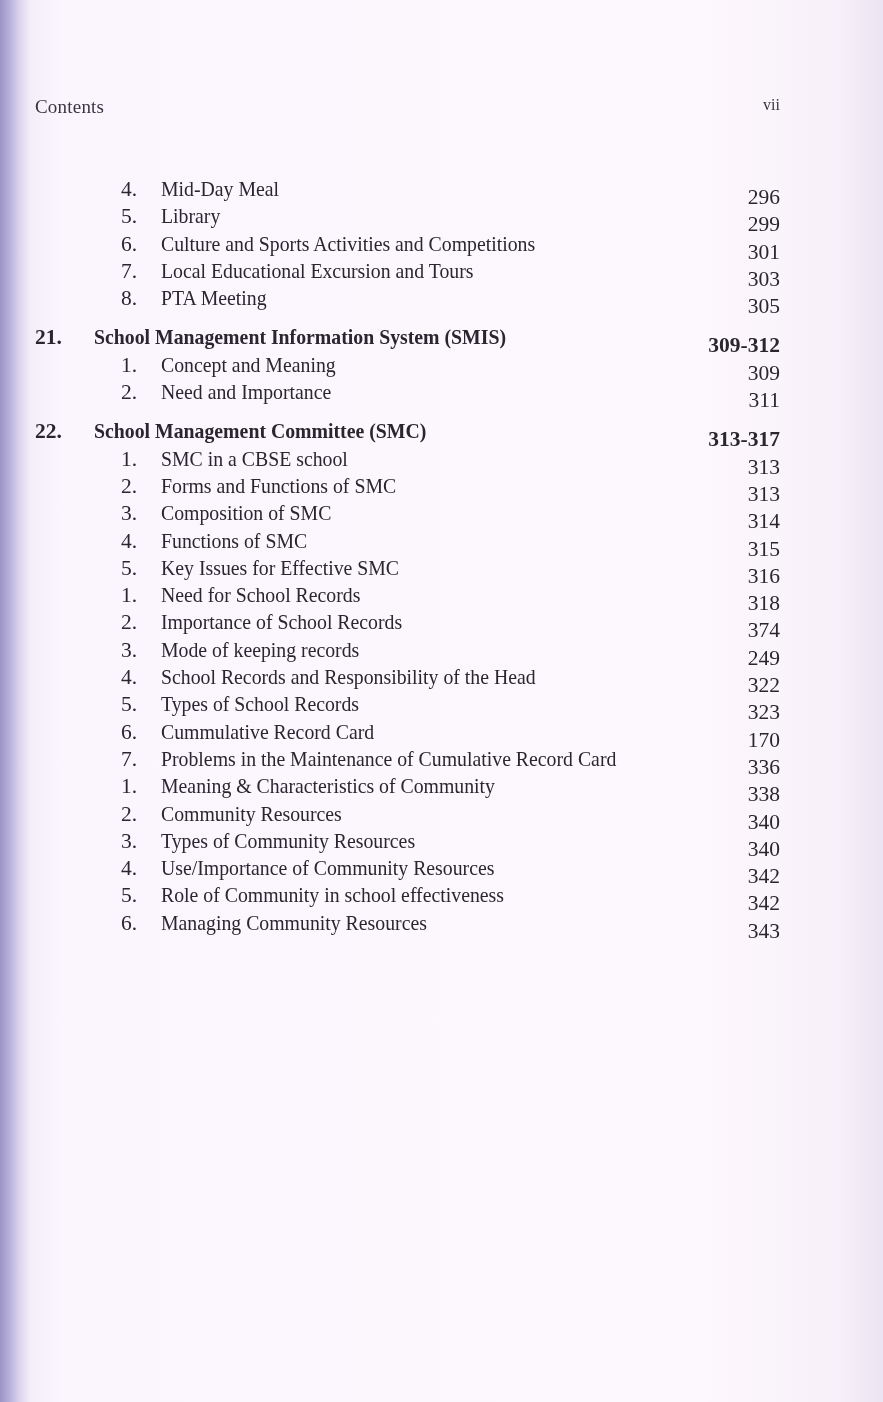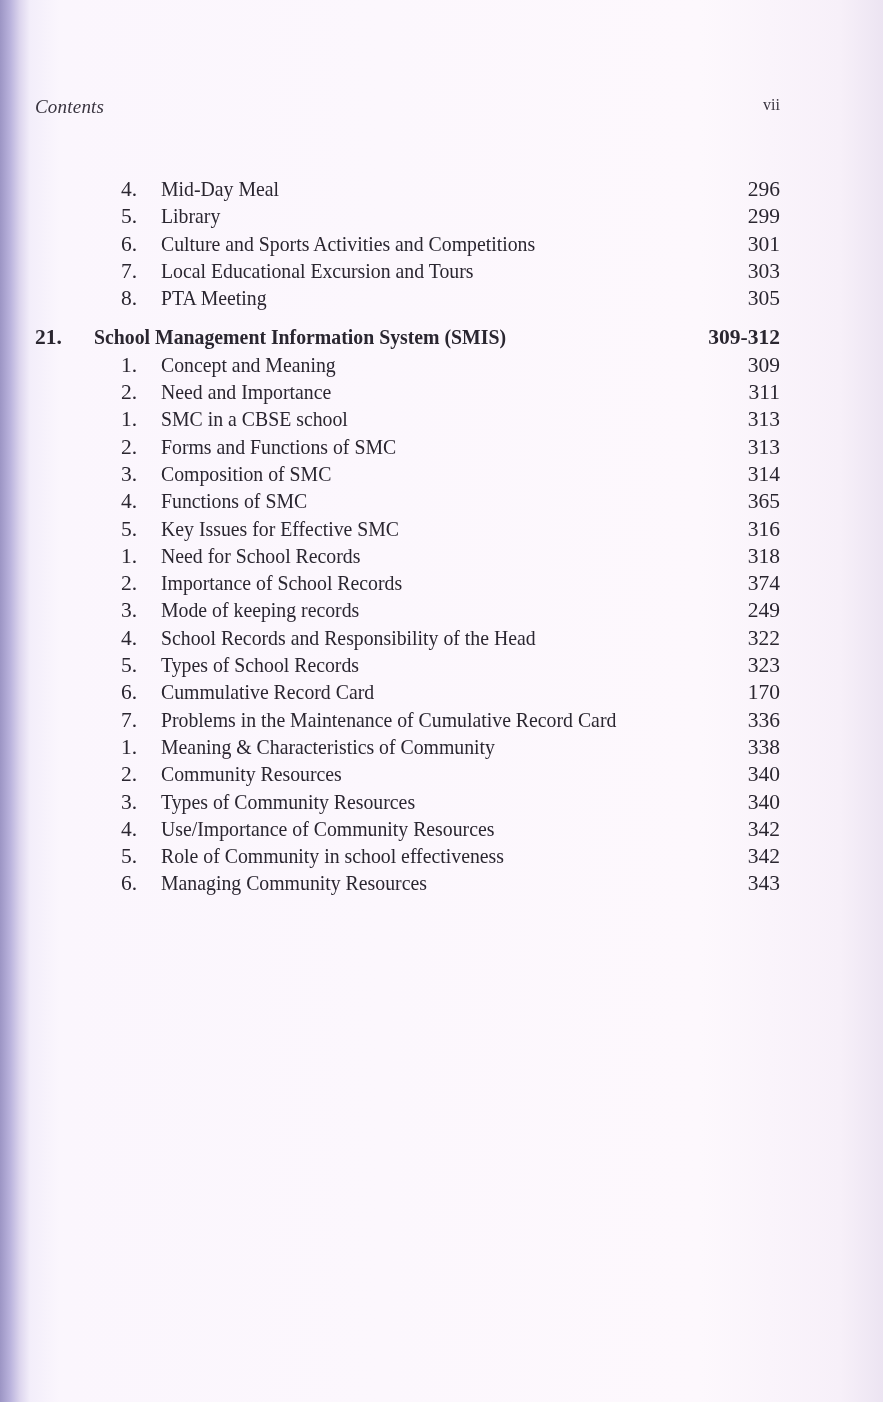--- a/index.html
+++ b/index.html
@@ -4,27 +4,27 @@
 <style>
   html, body { margin: 0; padding: 0; }
   body {
     width: 883px; height: 1402px; overflow: hidden;
     background: linear-gradient(90deg, #9c95c4 0px, #b9b2dc 10px, #ddd6ee 20px, #f3eefa 30px, #fbf6fd 60px, #fdf8fd 700px, #f7f0f9 840px, #ece4f2 883px);
     font-family: "Liberation Serif", "DejaVu Serif", serif;
     color: #2a2630;
     position: relative;
   }
   .running-head { position: absolute; top: 96px; left: 35px; right: 103px; height: 28px; }
-  .rh-title { position: absolute; left: 0; top: 0; font-style: italic; font-size: 19px; color: #3a3540; letter-spacing: 0.2px; }
+  .rh-title { position: absolute; left: 0; top: 0; font-size: 19px; color: #3a3540; letter-spacing: 0.2px; }
   .rh-page { position: absolute; right: 0; top: 0; font-size: 16px; color: #3a3540; }
   .toc { position: absolute; top: 176px; left: 35px; width: 745px; }
   .row { position: relative; height: 27.3px; font-size: 21.5px; line-height: 27px; white-space: nowrap; }
   .row .num { position: absolute; left: 80px; width: 22px; text-align: right; }
   .row .title { position: absolute; left: 126px; transform: scaleX(0.92); transform-origin: left; }
-  .row .page { position: absolute; right: 0; text-align: right; }
+  .row .page { position: absolute; right: 0; text-align: right; margin-top: 8px; }
   .chapter { margin-top: 12px; font-weight: bold; font-size: 21.5px; }
   .chapter .num { left: 0; width: auto; text-align: right; }
   .chapter .title { left: 59px; }
   .ch24 .title { left: 60px; }
 </style>
 </head>
 <body>
 
 <div class="running-head">
   <span class="rh-title">Contents</span>
@@ -65,39 +65,44 @@
     <div class="row">
       <span class="num">1.</span>
       <span class="title">Concept  and Meaning</span>
       <span class="page">309</span>
     </div>
     <div class="row">
       <span class="num">2.</span>
       <span class="title">Need and Importance</span>
       <span class="page">311</span>
     </div>
+    <div class="row chapter">
+      <span class="num">22.</span>
+      <span class="title">School Management Committee (SMC)</span>
+      <span class="page">313-317</span>
+    </div>
     <div class="row">
       <span class="num">1.</span>
       <span class="title">SMC in a CBSE school</span>
       <span class="page">313</span>
     </div>
     <div class="row">
       <span class="num">2.</span>
       <span class="title">Forms and Functions of SMC</span>
       <span class="page">313</span>
     </div>
     <div class="row">
       <span class="num">3.</span>
       <span class="title">Composition of SMC</span>
       <span class="page">314</span>
     </div>
     <div class="row">
       <span class="num">4.</span>
       <span class="title">Functions of SMC</span>
-      <span class="page">365</span>
+      <span class="page">315</span>
     </div>
     <div class="row">
       <span class="num">5.</span>
       <span class="title">Key Issues for Effective SMC</span>
       <span class="page">316</span>
     </div>
     <div class="row">
       <span class="num">1.</span>
       <span class="title">Need for School Records</span>
       <span class="page">318</span>

